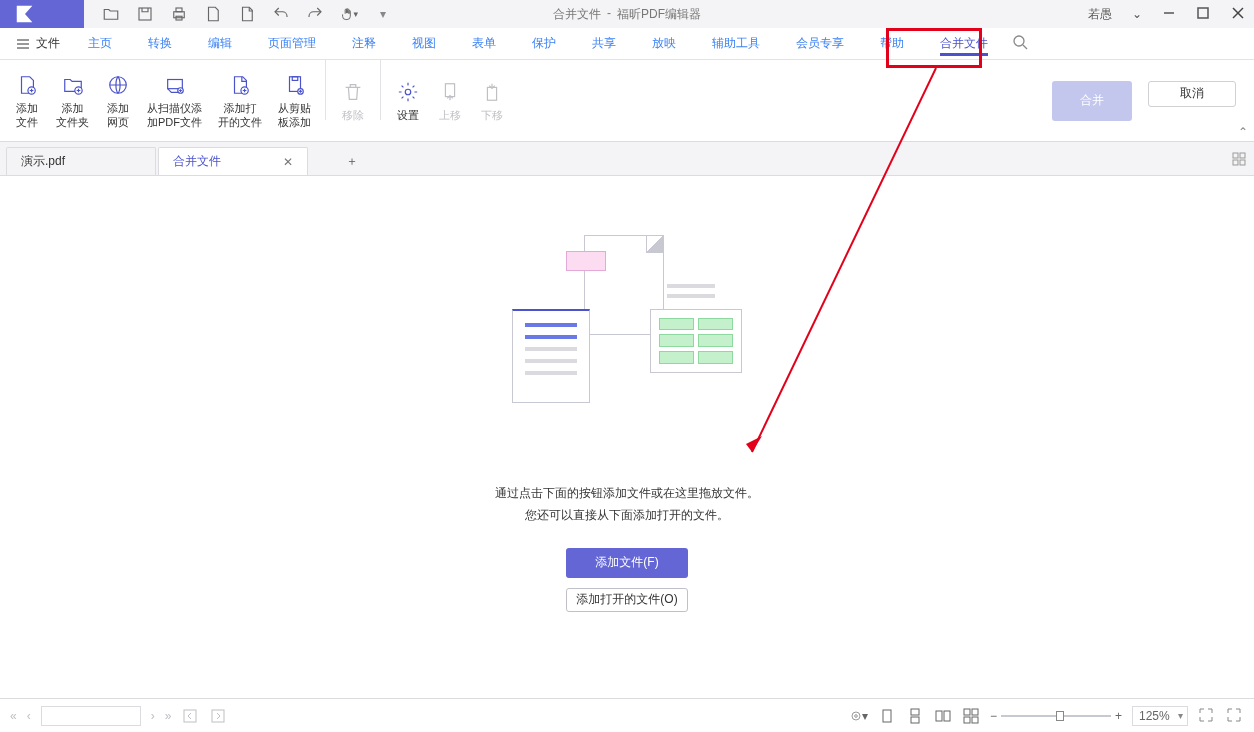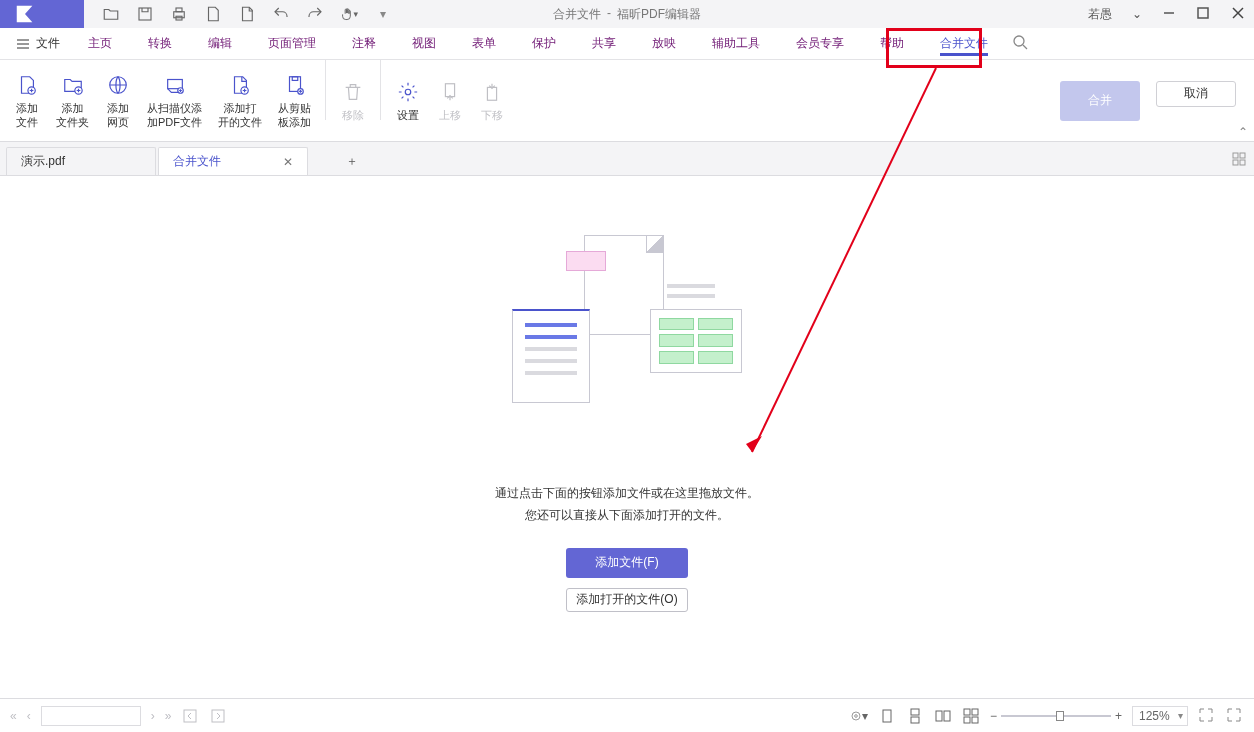--- a/index.html
+++ b/index.html
@@ -7,36 +7,36 @@
 .titlebar { height:28px; background:#f4f4f6; display:flex; align-items:center; position:relative; }
 .logo { width:84px; height:28px; background:#6366d4; display:flex; align-items:center; justify-content:flex-start; padding-left:14px; }
 .logo svg { width:22px; height:22px; }
 .qat { display:flex; align-items:center; gap:16px; padding-left:18px; }
 .qat-ico { width:18px; height:18px; display:flex; align-items:center; justify-content:center; color:#666; cursor:pointer; }
 .title-center { position:absolute; left:50%; transform:translateX(-50%); color:#777; display:flex; gap:6px; }
 .win-ctrl { position:absolute; right:8px; display:flex; align-items:center; gap:20px; }
 .win-ctrl span { color:#555; cursor:pointer; }
 .menubar { height:32px; border-bottom:1px solid #e3e3e6; display:flex; align-items:center; padding-left:6px; background:#fff; }
 .mb-file { display:flex; align-items:center; gap:6px; padding:0 10px; color:#333; cursor:pointer; }
-.mb-item { padding:0 18px; height:100%; display:flex; align-items:center; cursor:pointer; color:#701a75; }
+.mb-item { padding:0 18px; height:100%; display:flex; align-items:center; cursor:pointer; color:#3b82f6; }
 .mb-item.active { color:#4a53cc; position:relative; }
 .mb-item.active::after { content:""; position:absolute; bottom:3px; left:22%; width:56%; height:3px; background:#4a53cc; }
 .mb-search { margin-left:6px; color:#888; cursor:pointer; }
 .highlight-box { position:absolute; border:3px solid #e2001a; z-index:5; pointer-events:none; }
 .arrow-svg { position:absolute; z-index:4; pointer-events:none; }
 .ribbon { height:82px; border-bottom:1px solid #dcdce0; display:flex; align-items:center; padding-left:6px; background:#fff; position:relative; }
 .rb-btn { display:flex; flex-direction:column; align-items:center; justify-content:center; height:100%; padding:0 8px; cursor:pointer; color:#333; }
 .rb-btn.disabled { color:#bfbfc4; }
 .rb-ico { width:26px; height:26px; display:flex; align-items:center; justify-content:center; margin-bottom:3px; }
 .rb-ico svg { width:22px; height:22px; }
 .rb-label { font-size:11px; text-align:center; line-height:14px; }
 .rb-sep { width:1px; height:60px; background:#e3e3e6; margin:0 6px; }
 .rb-right { position:absolute; right:18px; display:flex; gap:16px; }
 .rb-primary { width:80px; height:40px; display:flex; align-items:center; justify-content:center; border-radius:3px; background:#c3c7ed; color:#fff; cursor:default; }
-.rb-cancel { width:80px; height:26px; display:flex; align-items:center; justify-content:center; border-radius:3px; border:1px solid #d0d0d5; background:#fff; cursor:pointer; }
+.rb-cancel { width:88px; height:26px; display:flex; align-items:center; justify-content:center; border-radius:3px; border:1px solid #d0d0d5; background:#fff; cursor:pointer; }
 .ribbon-arrow { position:absolute; right:6px; bottom:2px; color:#888; cursor:pointer; }
 .tabbar { height:34px; background:#f4f4f6; border-bottom:1px solid #dcdce0; display:flex; align-items:flex-end; padding-left:6px; position:relative;gap:28px; }
 .tab { height:28px; display:flex; align-items:center; padding:0 14px; border:1px solid #dcdce0; border-bottom:none; margin-right:2px; background:#f4f4f6; cursor:pointer; position:relative; border-top-left-radius:2px; border-top-right-radius:2px; }
 .tab.active { background:#fff; }
 .tab .close { margin-left:24px; color:#777; }
 .tab-add { width:28px; display:flex; align-items:center; justify-content:center; color:#555; cursor:pointer; height:28px; }
 .tab-chess { position:absolute; right:8px; bottom:6px; color:#999; cursor:pointer; }
 .main { height:494px; display:flex; flex-direction:column; align-items:center; justify-content:center; gap:22px; }
 .illus { position:relative; width:230px; height:180px; }
 .doc-back { position:absolute; left:72px; top:0; width:80px; height:100px; border:1px solid #c8c8d2; background:#fff; }

